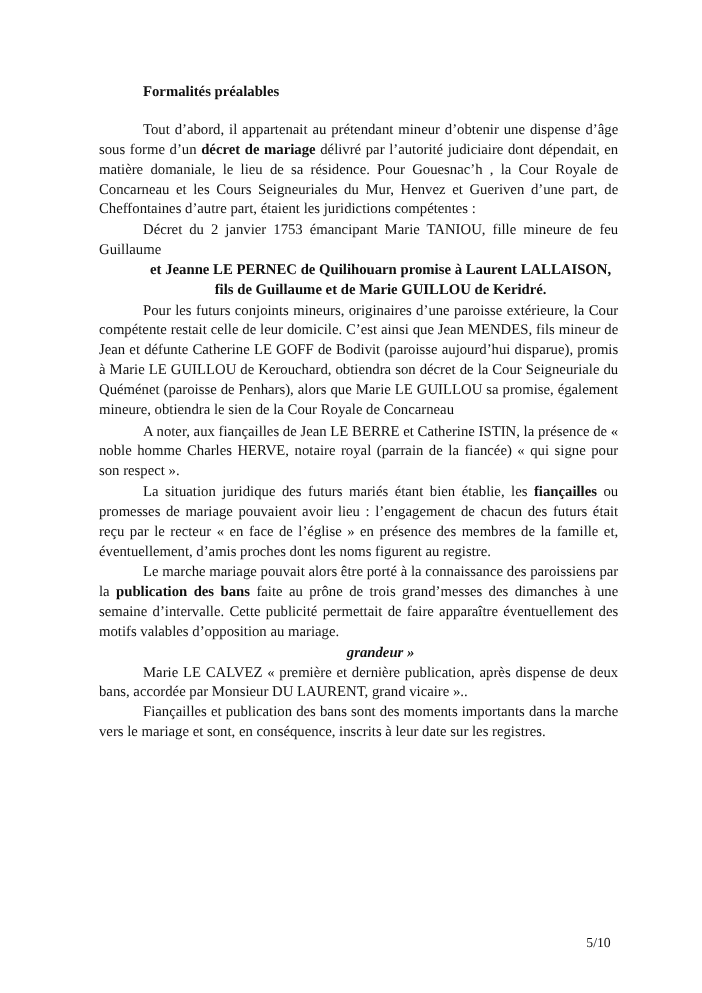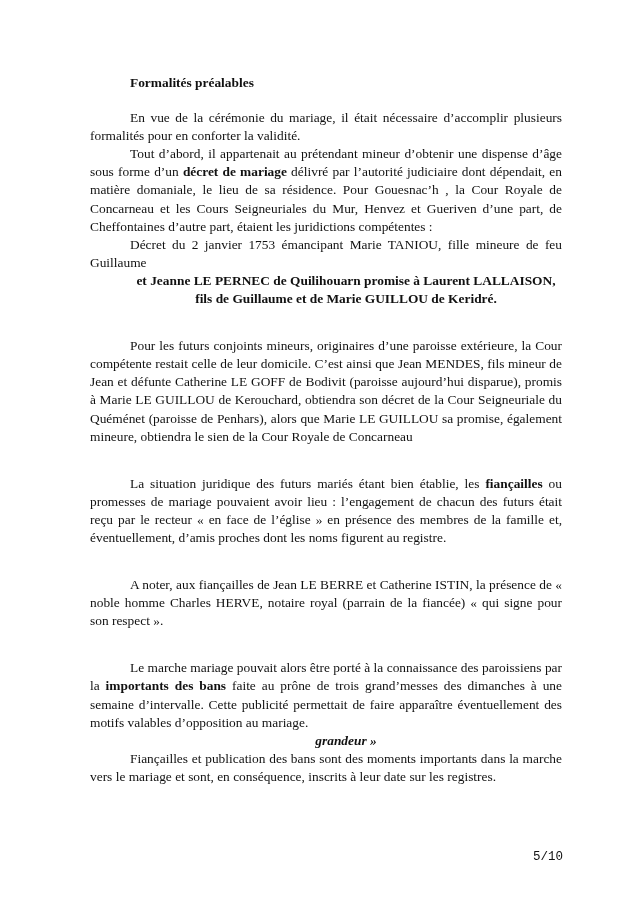--- a/index.html
+++ b/index.html
@@ -3,46 +3,46 @@
   <meta charset="utf-8">
   <style>
     html, body { margin: 0; padding: 0; background: #ffffff; }
     body { width: 638px; height: 903px; position: relative; overflow: hidden; }
     .page {
       position: absolute; left: 90px; top: 74px; width: 472px;
       font-family: "Liberation Serif", serif; font-size: 13.4px; line-height: 18.1px; color: #111;
     }
     .heading { font-weight: bold; text-indent: 40px; margin: 0 0 17px 0; }
     p { margin: 0; text-align: justify; text-indent: 40px; }
-    p.gap { margin-top: 29px; }
+    p.gap { margin-top: 1px; }
     p.noind { text-indent: 0; padding-left: 40px; text-align: center; font-weight: bold; }
     p.plain { text-align: left; }
     .bu { font-weight: bold; }
     .it { font-style: italic; }
     .pagenum {
       position: absolute; left: 533px; top: 850px;
-      font-family: Liberation Mono, monospace; font-size: 12.5px; color: #111;
+      font-family: Liberation Serif, serif; font-size: 12.5px; color: #111;
     }
   </style>
 </head>
 <body>
 
 <div class="page">
   <div class="heading">Formalités préalables</div>
 
-  <p>En vue de la cérémonie du mariage, il était nécessaire d’accomplir plusieurs formalités pour en conforter la validité.</p>
   <p><span>Tout d’abord, il appartenait au prétendant mineur d’obtenir une dispense d’âge sous forme d’un </span><span class="bu">décret de mariage</span><span> délivré par l’autorité judiciaire dont dépendait, en matière domaniale, le lieu de sa  résidence. Pour Gouesnac’h , la Cour Royale de Concarneau et les Cours Seigneuriales du Mur, Henvez et Gueriven d’une part, de Cheffontaines d’autre part, étaient les juridictions compétentes :</span></p>
   <p>Décret du 2 janvier 1753 émancipant Marie TANIOU, fille mineure de feu Guillaume</p>
   <p class="noind">et Jeanne LE PERNEC de Quilihouarn promise à Laurent LALLAISON, fils de Guillaume et de Marie GUILLOU de Keridré.</p>
 
   <p class="gap">Pour les futurs conjoints mineurs, originaires d’une paroisse extérieure, la Cour compétente restait celle de leur domicile. C’est ainsi que Jean MENDES, fils mineur de Jean et défunte Catherine LE GOFF de Bodivit (paroisse aujourd’hui disparue), promis à Marie LE GUILLOU de Kerouchard, obtiendra son décret de la Cour Seigneuriale du Quéménet (paroisse de Penhars), alors que Marie LE GUILLOU sa promise, également mineure, obtiendra le sien de la Cour Royale de Concarneau</p>
 
+  <p class="gap">A noter, aux fiançailles de Jean LE BERRE et Catherine ISTIN, la présence de « noble homme Charles HERVE, notaire royal (parrain de la fiancée)  « qui signe pour son respect ».</p>
+
   <p class="gap"><span>La situation juridique des futurs mariés étant bien établie, les </span><span class="bu">fiançailles</span><span> ou promesses de mariage pouvaient avoir lieu : l’engagement de chacun des futurs était reçu par le recteur « en face de l’église » en présence des membres de la famille et, éventuellement, d’amis proches dont les noms figurent au registre.</span></p>
 
-  <p class="gap">A noter, aux fiançailles de Jean LE BERRE et Catherine ISTIN, la présence de « noble homme Charles HERVE, notaire royal (parrain de la fiancée)  « qui signe pour son respect ».</p>
-
-  <p class="gap"><span>Le marche mariage pouvait alors être porté à la connaissance des paroissiens par la </span><span class="bu">importants des bans</span><span> faite au prône de trois grand’messes  des dimanches à une semaine d’intervalle. Cette publicité permettait de faire apparaître éventuellement des motifs valables d’opposition au mariage.</span></p>
+  <p class="gap"><span>Le marche mariage pouvait alors être porté à la connaissance des paroissiens par la </span><span class="bu">publication des bans</span><span> faite au prône de trois grand’messes  des dimanches à une semaine d’intervalle. Cette publicité permettait de faire apparaître éventuellement des motifs valables d’opposition au mariage.</span></p>
 
   <p class="noind it">grandeur »</p>
+  <p>Marie LE CALVEZ « première et dernière publication, après dispense de deux bans, accordée par Monsieur DU LAURENT, grand vicaire »..</p>
   <p>Fiançailles et publication des bans sont des moments importants dans la marche vers le mariage et sont, en conséquence, inscrits à leur date sur les registres.</p>
 </div>
 
 <div class="pagenum">5/10</div>
 
 </body></html>

